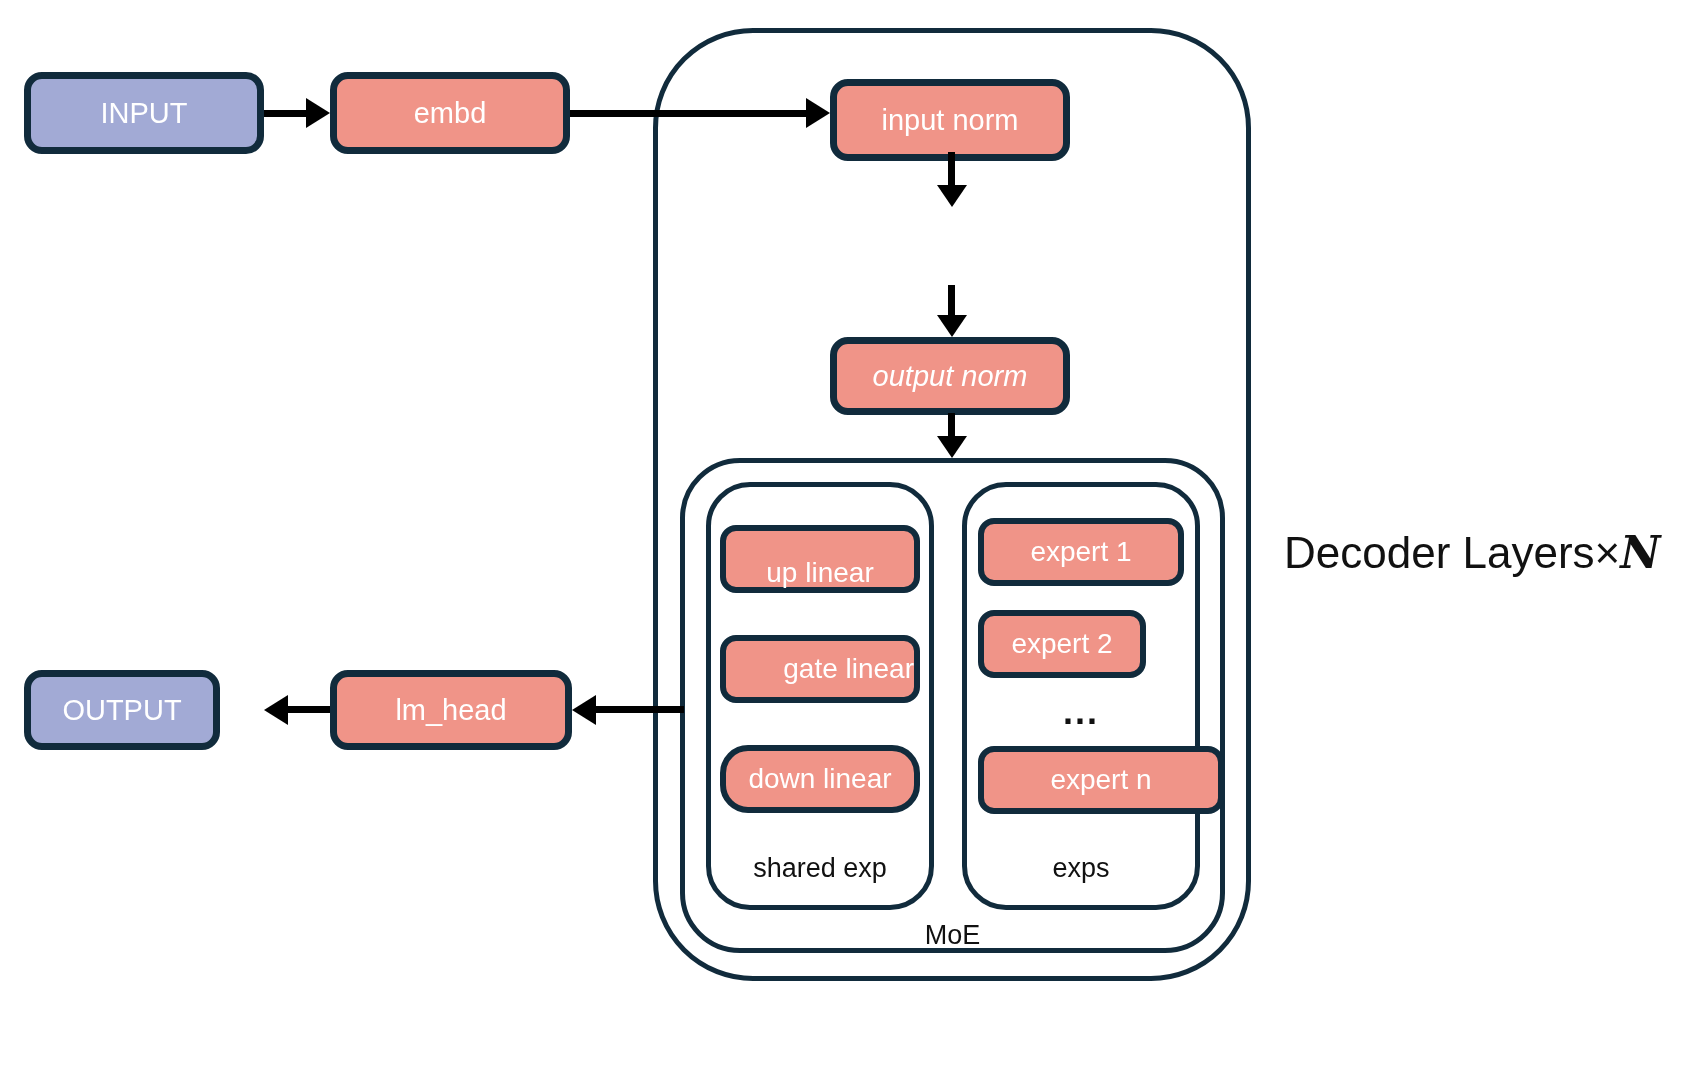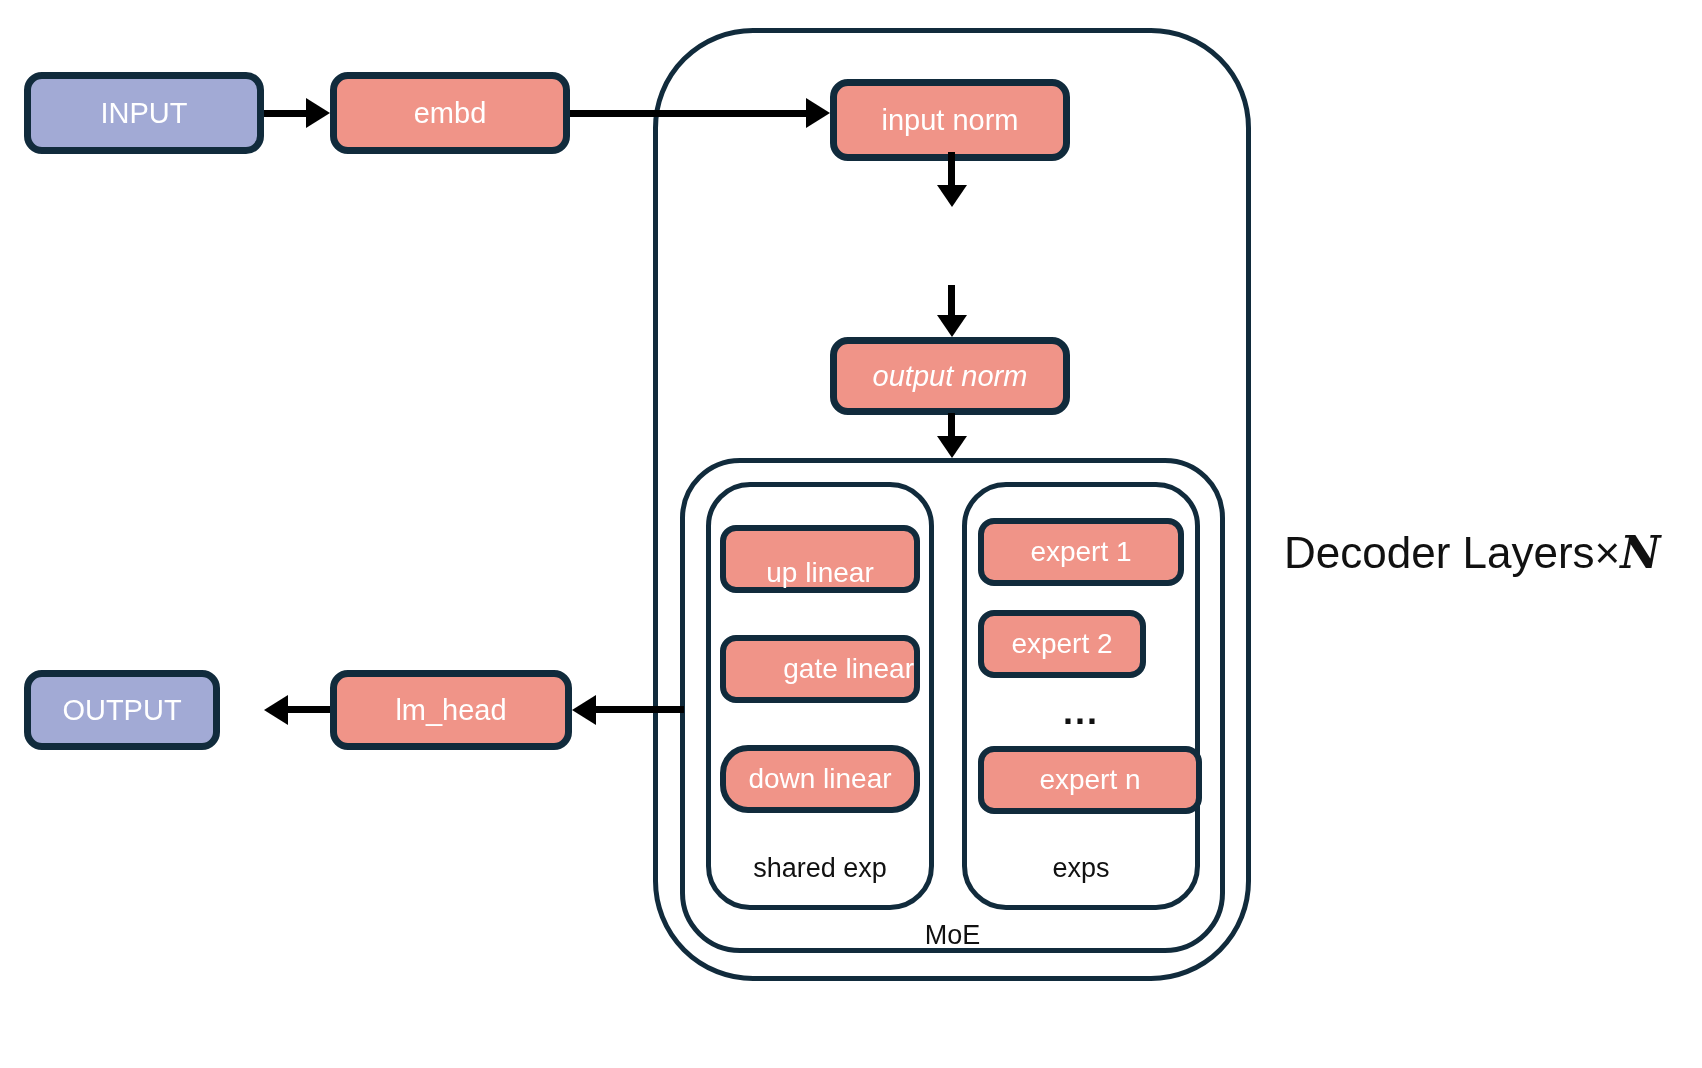--- a/index.html
+++ b/index.html
@@ -89,21 +89,21 @@
 
   <div class="node salmon" style="left:978px;top:518px;width:206px;height:68px;border-width:6px;border-radius:16px;font-size:28px;">
     <span>expert 1</span>
   </div>
   <div class="node salmon" style="left:978px;top:610px;width:168px;height:68px;border-width:6px;border-radius:16px;font-size:28px;">
     <span>expert 2</span>
   </div>
   <div class="blk-label dots" style="left:978px;top:692px;width:206px;height:40px;">
     <span>...</span>
   </div>
-  <div class="node salmon" style="left:978px;top:746px;width:224px;height:68px;border-width:6px;border-radius:16px;font-size:28px;">
+  <div class="node salmon" style="left:978px;top:746px;width:246px;height:68px;border-width:6px;border-radius:16px;font-size:28px;">
     <span>expert n</span>
   </div>
 
   <div class="blk-label" style="left:962px;top:848px;width:238px;height:40px;">
     <span>exps</span>
   </div>
   <div class="blk-label" style="left:706px;top:848px;width:228px;height:40px;">
     <span>shared exp</span>
   </div>
   <div class="blk-label" style="left:680px;top:915px;width:545px;height:40px;">

